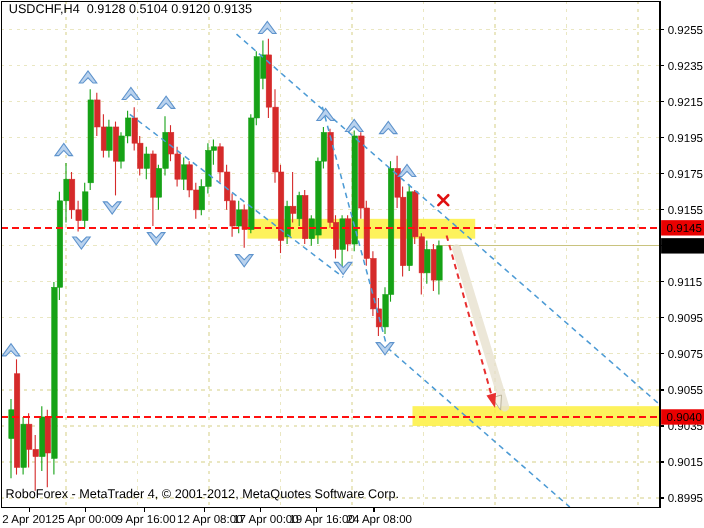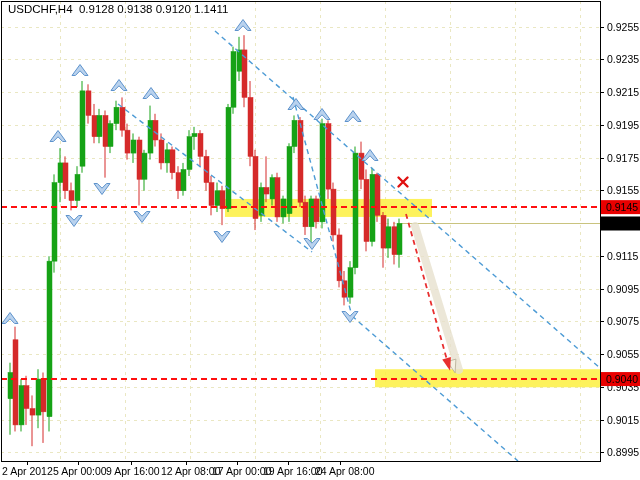--- a/index.html
+++ b/index.html
@@ -255,14 +255,15 @@
       <text x="106" y="475" class="axlbl">9 Apr 16:00</text>
       <line x1="186" y1="461" x2="186" y2="465" stroke="#000" stroke-width="1" class="grid"></line>
       <text x="161" y="475" class="axlbl">12 Apr 08:00</text>
       <line x1="237" y1="461" x2="237" y2="465" stroke="#000" stroke-width="1" class="grid"></line>
       <text x="212" y="475" class="axlbl">17 Apr 00:00</text>
       <line x1="288" y1="461" x2="288" y2="465" stroke="#000" stroke-width="1" class="grid"></line>
       <text x="263" y="475" class="axlbl">19 Apr 16:00</text>
       <line x1="340" y1="461" x2="340" y2="465" stroke="#000" stroke-width="1" class="grid"></line>
       <text x="315" y="475" class="axlbl">24 Apr 08:00</text>
     </svg>
-  <div id="title">USDCHF,H4  0.9128 0.9138 0.9120 1.1411</div>
+  <div id="title">USDCHF,H4  0.9128 0.5104 0.9120 0.9135</div>
+  <div id="footer">RoboForex - MetaTrader 4, © 2001-2012, MetaQuotes Software Corp.</div>
 </div>
 
 </body></html>

